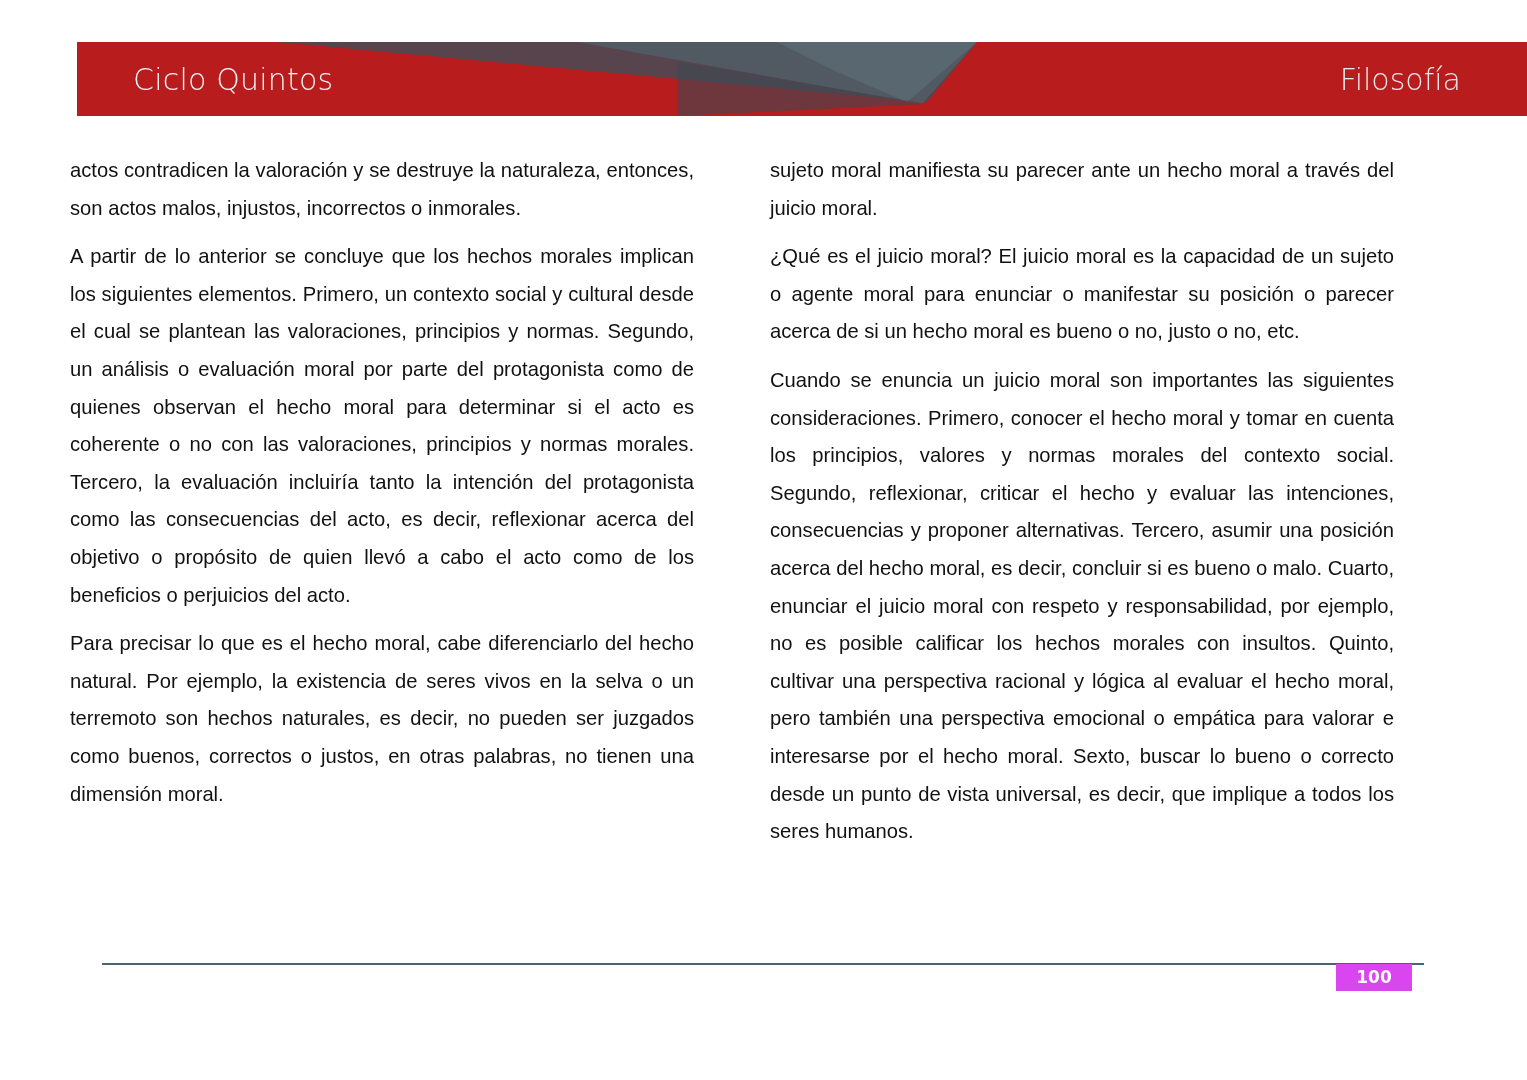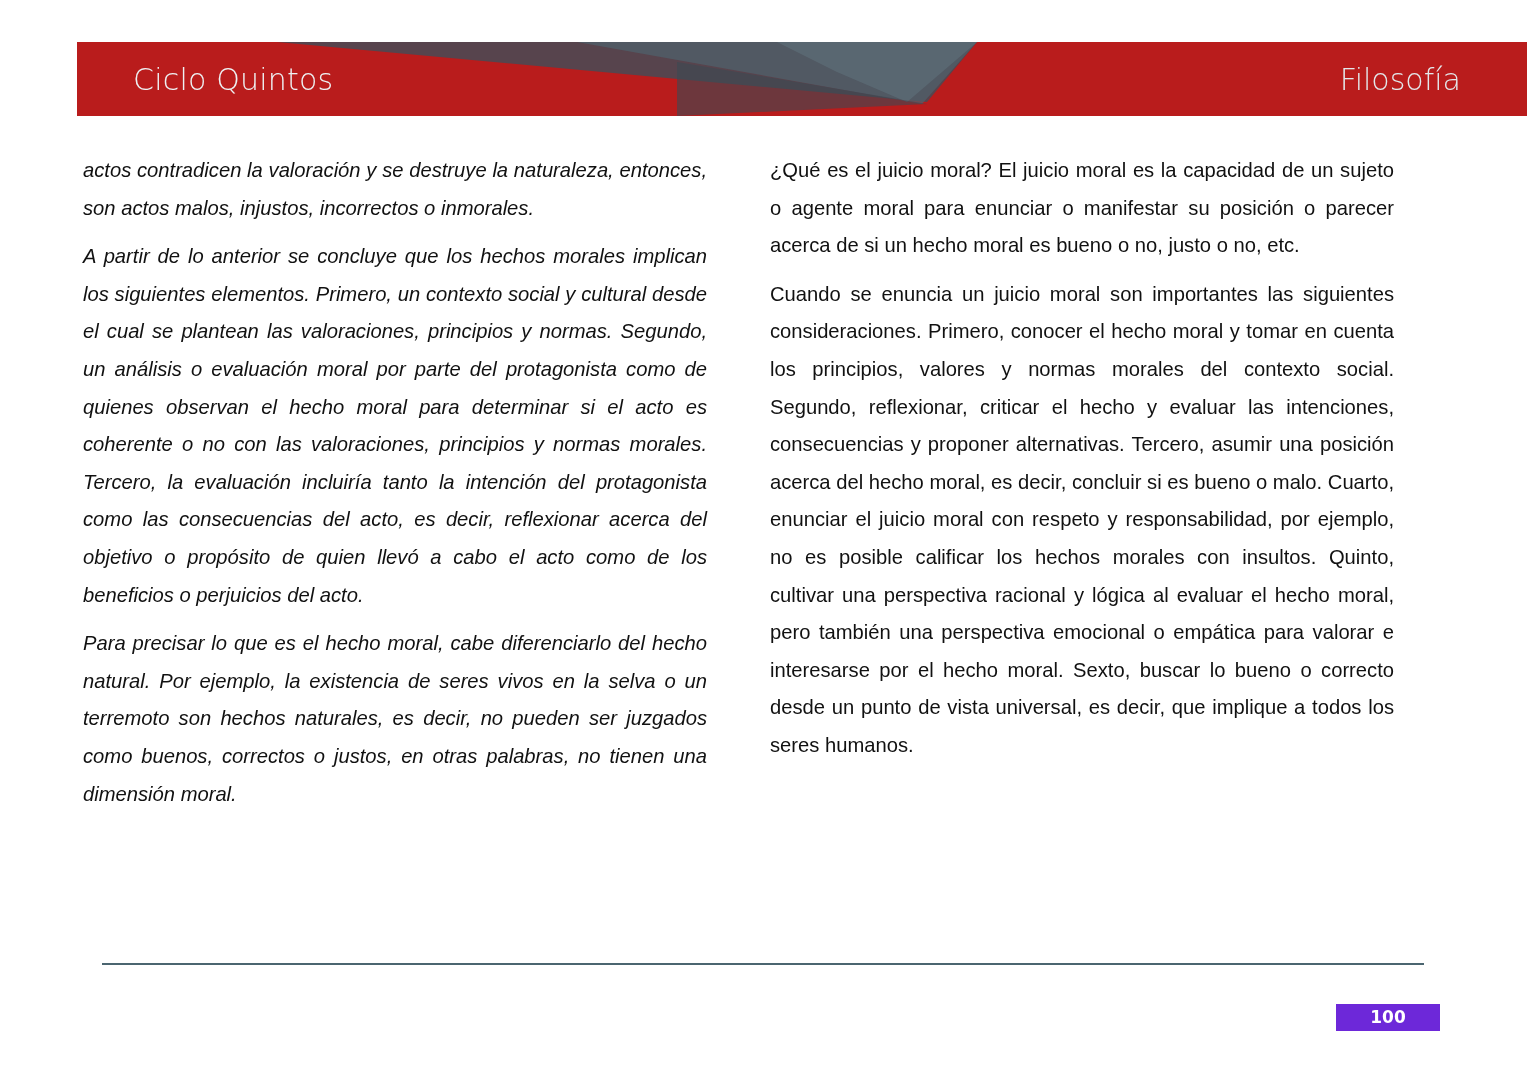--- a/index.html
+++ b/index.html
@@ -26,33 +26,32 @@
   .logo .name .last { color: #c9d1d6; }
   .logo .tagline {
     position: absolute; left: 18px; top: 34px; font-size: 5.5px; color: #e6ebee; letter-spacing: 0.2px;
     white-space: nowrap;
   }
 
   .column {
     position: absolute; top: 152px; width: 624px;
     font-size: 20.2px; line-height: 37.6px; color: #111111; text-align: justify;
   }
-  .col-left { left: 83px; font-style: italic; }
+  .col-left { left: 70px; }
   .col-right { left: 770px; }
   .column p { margin: 0 0 11px 0; }
   .column b { font-weight: normal; }
 
   .footer-line {
     position: absolute; left: 102px; top: 963px; width: 1322px; height: 1.5px; background: #4b6570;
   }
   .page-badge {
-    position: absolute; left: 1336px; top: 964px; width: 104px; height: 27px; background: #6d28d9;
+    position: absolute; left: 1336px; top: 964px; width: 76px; height: 27px; background: #d946ef;
     color: #ffffff; font-size: 17px; font-weight: bold; text-align: center; line-height: 27px;
     font-family: "DejaVu Sans", sans-serif;
-    margin-top: 40px;
   }
 </style>
 </head>
 <body>
 
 <div class="header">
   <svg class="deco" width="1369" height="74">
     <polygon points="200,0 900,0 850,60" fill="#3f4f5a" opacity="0.8"></polygon>
     <polygon points="500,0 900,0 845,62" fill="#4f606b" opacity="0.75"></polygon>
     <polygon points="700,0 900,0 830,60 760,30" fill="#5c6d78" opacity="0.7"></polygon>
@@ -66,18 +65,19 @@
   <div class="right-title">Filosofía</div>
 </div>
 
 <div class="column col-left">
   <p>actos contradicen la valoración y se destruye la naturaleza, entonces, son actos malos, injustos, incorrectos o inmorales.</p>
   <p>A partir de lo anterior se concluye que los hechos morales implican los siguientes elementos. Primero, un contexto social y cultural desde el cual se plantean las valoraciones, principios y normas. Segundo, un análisis o evaluación moral por parte del protagonista como de quienes observan el hecho moral para determinar si el acto es coherente o no con las valoraciones, principios y normas morales. Tercero, la evaluación incluiría tanto la intención del protagonista como las consecuencias del acto, es decir, reflexionar acerca del objetivo o propósito de quien llevó a cabo el acto como de los beneficios o perjuicios del acto.</p>
   <p>Para precisar lo que es el hecho moral, cabe diferenciarlo del hecho natural. Por ejemplo, la existencia de seres vivos en la selva o un terremoto son hechos naturales, es decir, no pueden ser juzgados como buenos, correctos o justos, en otras palabras, no tienen una dimensión moral.</p>
 </div>
 
 <div class="column col-right">
+  <p>sujeto moral manifiesta su parecer ante un hecho moral a través del juicio moral.</p>
   <p><b>¿Qué es el juicio moral?</b><span> El juicio moral es la capacidad de un sujeto o agente moral para enunciar o manifestar su posición o parecer acerca de si un hecho moral es bueno o no, justo o no, etc.</span></p>
   <p>Cuando se enuncia un juicio moral son importantes las siguientes consideraciones. Primero, conocer el hecho moral y tomar en cuenta los principios, valores y normas morales del contexto social. Segundo, reflexionar, criticar el hecho y evaluar las intenciones, consecuencias y proponer alternativas. Tercero, asumir una posición acerca del hecho moral, es decir, concluir si es bueno o malo. Cuarto, enunciar el juicio moral con respeto y responsabilidad, por ejemplo, no es posible calificar los hechos morales con insultos. Quinto, cultivar una perspectiva racional y lógica al evaluar el hecho moral, pero también una perspectiva emocional o empática para valorar e interesarse por el hecho moral. Sexto, buscar lo bueno o correcto desde un punto de vista universal, es decir, que implique a todos los seres humanos.</p>
 </div>
 
 <div class="footer-line"></div>
 <div class="page-badge">100</div>
 
 </body></html>

